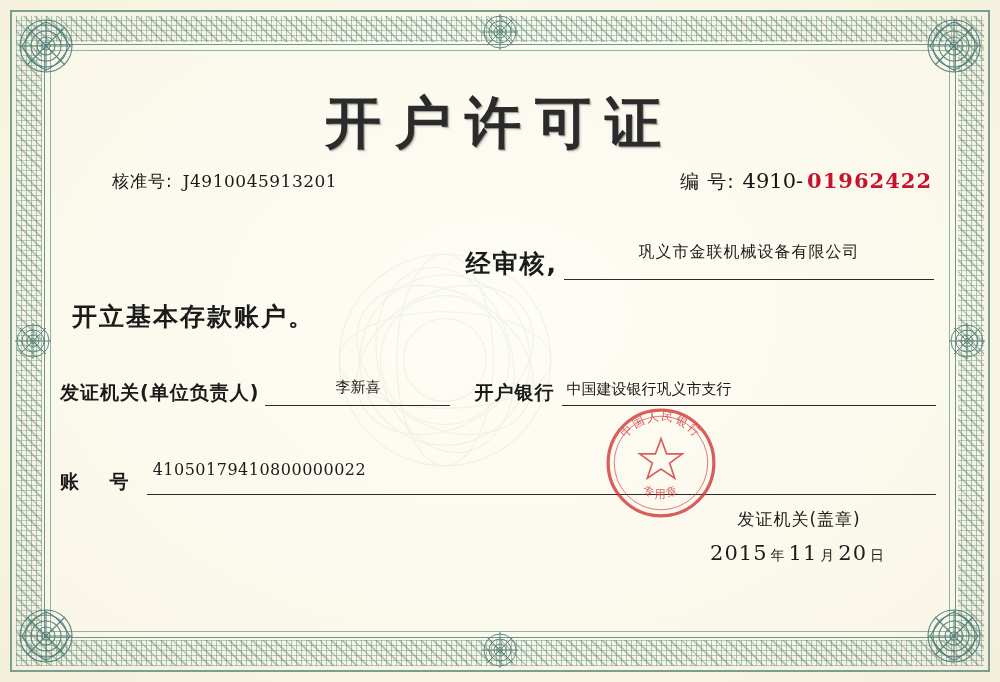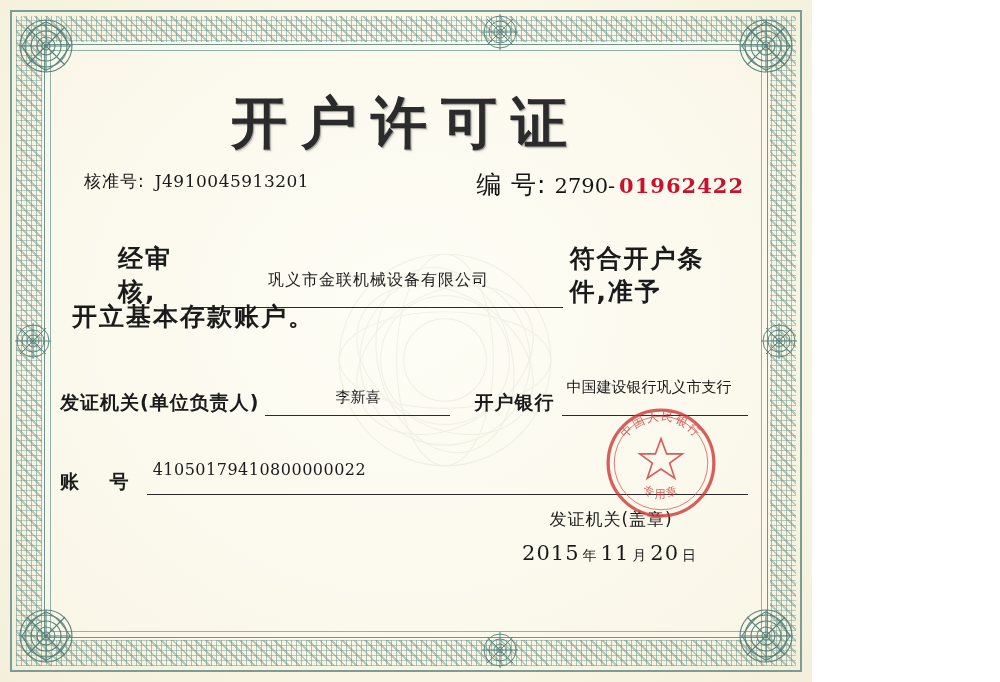--- a/index.html
+++ b/index.html
@@ -9,21 +9,21 @@
   }
   body {
     width: 1000px;
     height: 682px;
     overflow: hidden;
     font-family: "DejaVu Sans", sans-serif;
   }
 
   .certificate {
     position: relative;
-    width: 812px;
+    width: 1000px;
     height: 682px;
     box-sizing: border-box;
     background:
       radial-gradient(ellipse at 50% 45%, #fdfcf2 0%, #fbf9ec 45%, #f7f4e2 75%, #f3efdb 100%);
   }
 
   
   .border-outer {
     position: absolute;
     left: 10px; top: 10px; right: 10px; bottom: 10px;
@@ -123,21 +123,21 @@
     font-size: 56px;
     font-weight: bold;
     letter-spacing: 14px;
     color: #2b2b2b;
     text-shadow: 1px 1px 0 rgba(90,90,90,0.45), 2px 2px 2px rgba(0,0,0,0.12);
   }
 
   .row-approval {
     position: absolute;
     top: 110px;
-    left: 24px;
+    left: 52px;
     right: 10px;
     font-size: 17px;
     display: flex;
     align-items: baseline;
   }
   .label-approval {
     font-size: 17px;
     color: #161616;
     letter-spacing: 1px;
   }
@@ -151,21 +151,21 @@
 
   .row-serial {
     position: absolute;
     top: 108px;
     right: 8px;
     display: flex;
     align-items: baseline;
     font-size: 19px;
   }
   .label-serial {
-    font-size: 25px;
+    font-size: 19px;
     letter-spacing: 1px;
     color: #141414;
   }
   .value-serial-prefix {
     margin-left: 8px;
     font-family: "DejaVu Serif", serif;
     font-size: 21px;
     color: #141414;
   }
   .value-serial-number {
@@ -174,25 +174,26 @@
     font-size: 21px;
     font-weight: bold;
     letter-spacing: 1px;
     color: #c8112b;
   }
 
   .body-line1 {
     position: absolute;
     top: 182px;
     left: 0;
-    right: 12px;
+    right: 0;
     display: flex;
     align-items: flex-end;
     font-size: 25px;
     letter-spacing: 2px;
+    justify-content: flex-end;
   }
   .body-line1 .lead { margin-left: 58px; font-weight: bold; }
   .fill-company {
     flex: 0 0 370px;
     margin: 0 6px;
     border-bottom: 1.5px solid #2a2a2a;
     text-align: center;
     font-size: 16px;
     font-weight: normal;
     letter-spacing: 1px;
@@ -227,21 +228,21 @@
     text-align: center;
     font-size: 15px;
     padding-bottom: 8px;
   }
   .bank-label { font-weight: bold; letter-spacing: 1px; white-space: nowrap; margin-left: 20px; }
   .fill-bank {
     flex: 1 1 auto;
     margin-left: 8px;
     border-bottom: 1.3px solid #2a2a2a;
     font-size: 15px;
-    padding-bottom: 18px;
+    padding-bottom: 6px;
     padding-left: 4px;
   }
 
   .row-account {
     position: absolute;
     top: 400px;
     left: 0;
     right: 4px;
     display: flex;
     align-items: flex-end;
@@ -408,28 +409,27 @@
 
     <div class="doc-title">开户许可证</div>
 
     <div class="row-approval">
       <span class="label-approval">核准号:</span>
       <span class="value-approval">J4910045913201</span>
     </div>
 
     <div class="row-serial">
       <span class="label-serial">编 号:</span>
-      <span class="value-serial-prefix">2790-</span>
+      <span class="value-serial-prefix">4910-</span>
       <span class="value-serial-number">01962422</span>
     </div>
 
     <div class="body-line1">
       <span class="lead">经审核,</span>
       <span class="fill-company">巩义市金联机械设备有限公司</span>
-      <span class="tail">符合开户条件,准予</span>
     </div>
 
     <div class="body-line2">开立基本存款账户。</div>
 
     <div class="row-rep">
       <span class="rep-label">发证机关(单位负责人)</span>
       <span class="fill-rep">李新喜</span>
       <span class="bank-label">开户银行</span>
       <span class="fill-bank">中国建设银行巩义市支行</span>
     </div>

